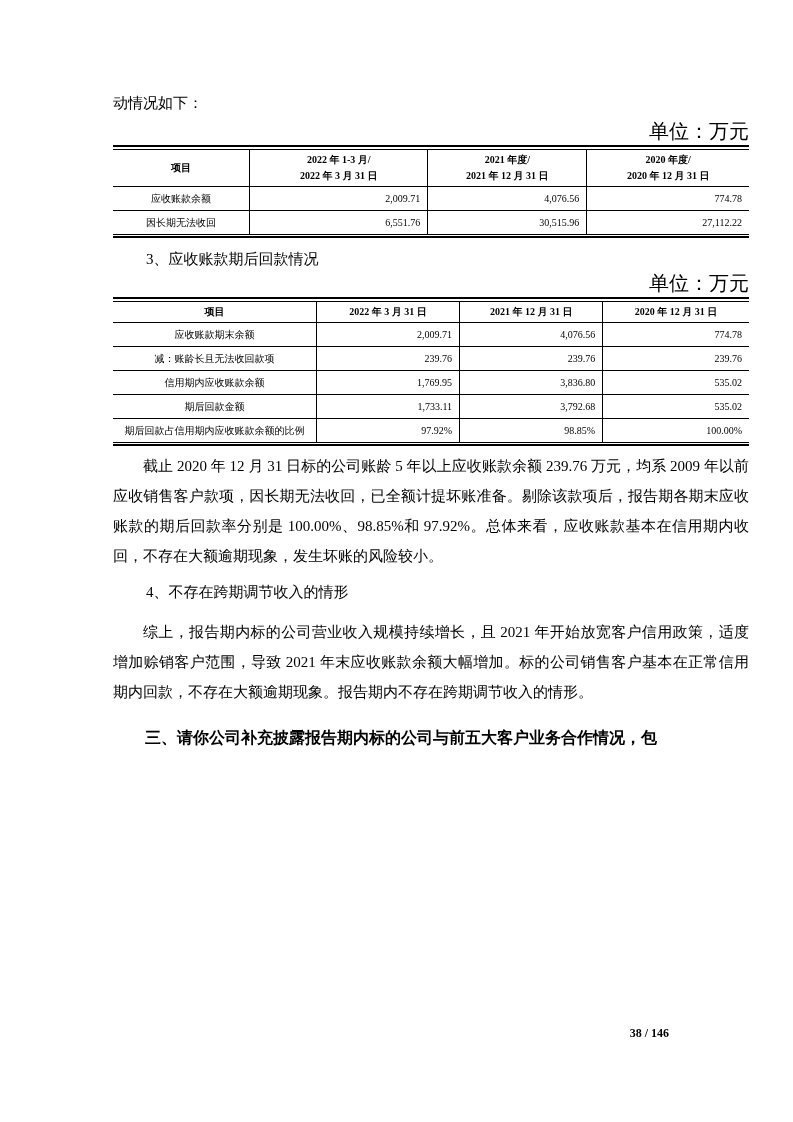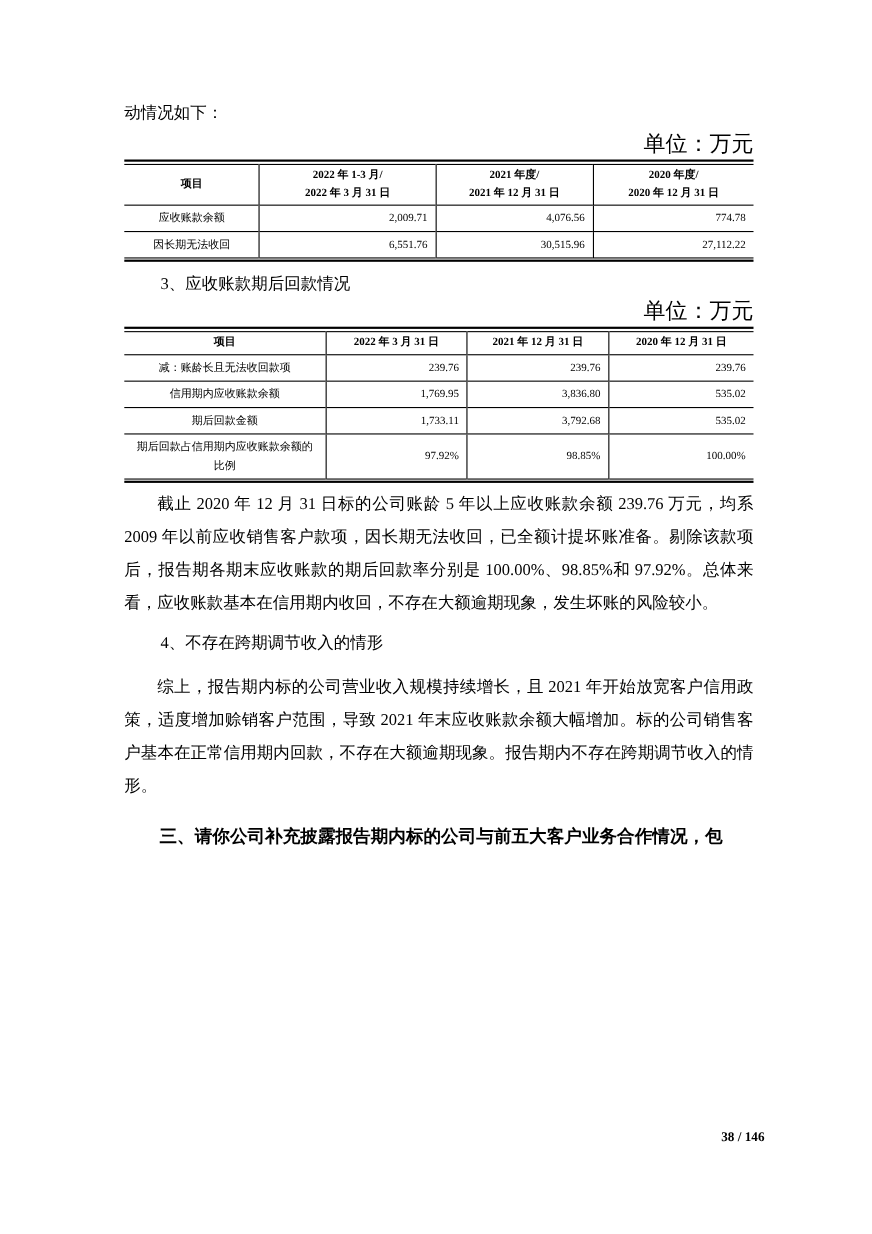--- a/index.html
+++ b/index.html
@@ -7,21 +7,21 @@
   body {
     width: 793px; height: 1122px;
     font-family: "Liberation Serif", "DejaVu Serif", serif;
     color: #000;
     position: relative;
     overflow: hidden;
   }
   .page {
     position: absolute; inset: 0;
     background: #ffffff;
-    padding: 88px 108px 0 113px;
+    padding: 88px 44px 0 113px;
   }
   .body-text {
     font-size: 15px;
     line-height: 30px;
     text-align: justify;
   }
   .intro-line { text-indent: 0; }
   .para { text-indent: 2em; }
   .para1 { margin-top: 5px; }
   .para2 { margin-top: 0; }
@@ -80,21 +80,21 @@
   .t1 th:nth-child(1) { width: 21.5%; }
   .t1 th:nth-child(2) { width: 28%; }
   .t1 th:nth-child(3) { width: 25%; margin-left: 36px; }
   .t1 th:nth-child(4) { width: 25.5%; }
   .t2 th:nth-child(1) { width: 32%; }
   .t2 th:nth-child(2) { width: 22.5%; }
   .t2 th:nth-child(3) { width: 22.5%; }
   .t2 th:nth-child(4) { width: 23%; }
   .page-footer {
     position: absolute;
-    right: 98px;
+    right: 124px;
     top: 1025px;
     font-size: 12px;
     font-weight: bold;
     line-height: 16px;
   }
 </style>
 </head>
 <body>
 
 <div class="page">
@@ -139,20 +139,26 @@
         <thead>
           <tr>
             <th>项目</th>
             <th>2022 年 3 月 31 日</th>
             <th>2021 年 12 月 31 日</th>
             <th>2020 年 12 月 31 日</th>
           </tr>
         </thead>
         <tbody>
           <tr>
+            <td>应收账款期末余额</td>
+            <td>2,009.71</td>
+            <td>4,076.56</td>
+            <td>774.78</td>
+          </tr>
+          <tr>
             <td>减：账龄长且无法收回款项</td>
             <td>239.76</td>
             <td>239.76</td>
             <td>239.76</td>
           </tr>
           <tr>
             <td>信用期内应收账款余额</td>
             <td>1,769.95</td>
             <td>3,836.80</td>
             <td>535.02</td>

